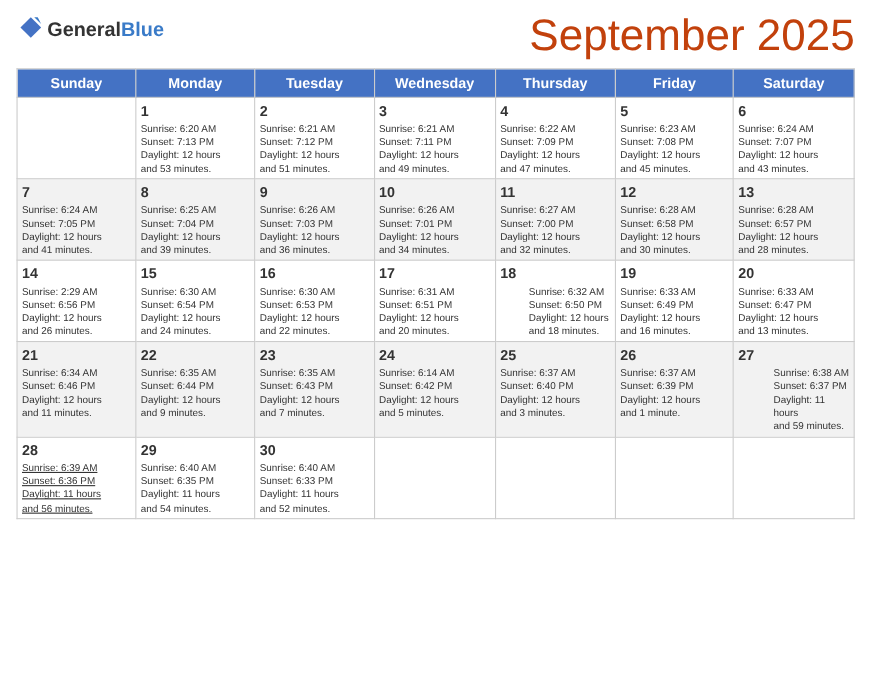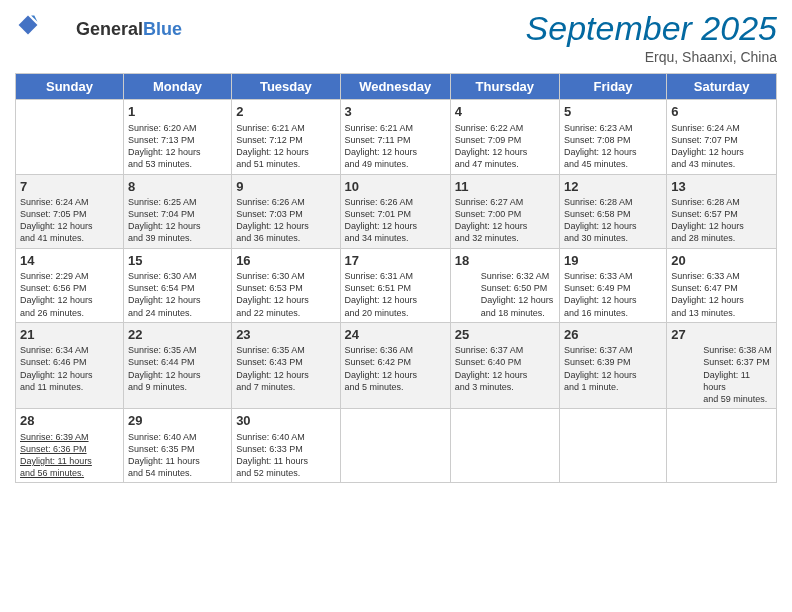--- a/index.html
+++ b/index.html
@@ -17,45 +17,43 @@
       padding: 10px 15px 15px 15px;
     }
     .header {
       display: flex;
       justify-content: space-between;
       align-items: flex-start;
       margin-bottom: 8px;
     }
     .logo {
       display: flex;
-      align-items: flex-end;
+      align-items: center;
       margin-top: 4px;
-      gap: 33px;
     }
     .logo-text {
       font-size: 18px;
       font-weight: bold;
       line-height: 1.1;
     }
     .logo-general { color: #333; }
     .logo-blue { color: #3a7bc8; }
     .logo-icon {
       width: 22px;
       height: 22px;
       margin-left: 2px;
     }
     .title-block {
       text-align: right;
     }
     .month-title {
-      font-size: 34px;
+      font-size: 40px;
       font-weight: normal;
-      color: #0369a1;
+      color: #c2410c;
       line-height: 1.1;
-      font-style: italic;
     }
     .location {
       font-size: 14px;
       color: #555;
       margin-top: 2px;
     }
     .calendar {
       width: 100%;
       border-collapse: collapse;
       border: 1px solid #ccc;
@@ -114,21 +112,20 @@
         </svg>
       </div>
       <div style="margin-left:4px;">
         <div class="logo-text">
           <span class="logo-general">General</span><span class="logo-blue">Blue</span>
         </div>
       </div>
     </div>
     <div class="title-block">
       <div class="month-title">September 2025</div>
-      <div class="location">Erqu, Shaanxi, China</div>
     </div>
   </div>
 
   <table class="calendar">
     <thead>
       <tr>
         <th>Sunday</th>
         <th>Monday</th>
         <th>Tuesday</th>
         <th>Wednesday</th>
@@ -302,21 +299,21 @@
           </td>
           <td>
             <span class="day-number">23</span>
             <div class="day-info" style="white-space: pre-line;">Sunrise: 6:35 AM
 Sunset: 6:43 PM
 Daylight: 12 hours
 and 7 minutes.</div>
           </td>
           <td>
             <span class="day-number">24</span>
-            <div class="day-info" style="white-space: pre-line;">Sunrise: 6:36 AM
+            <div class="day-info" style="white-space: pre-line;">Sunrise: 6:14 AM
 Sunset: 6:42 PM
 Daylight: 12 hours
 and 5 minutes.</div>
           </td>
           <td>
             <span class="day-number">25</span>
             <div class="day-info" style="white-space: pre-line;">Sunrise: 6:37 AM
 Sunset: 6:40 PM
 Daylight: 12 hours
 and 3 minutes.</div>

